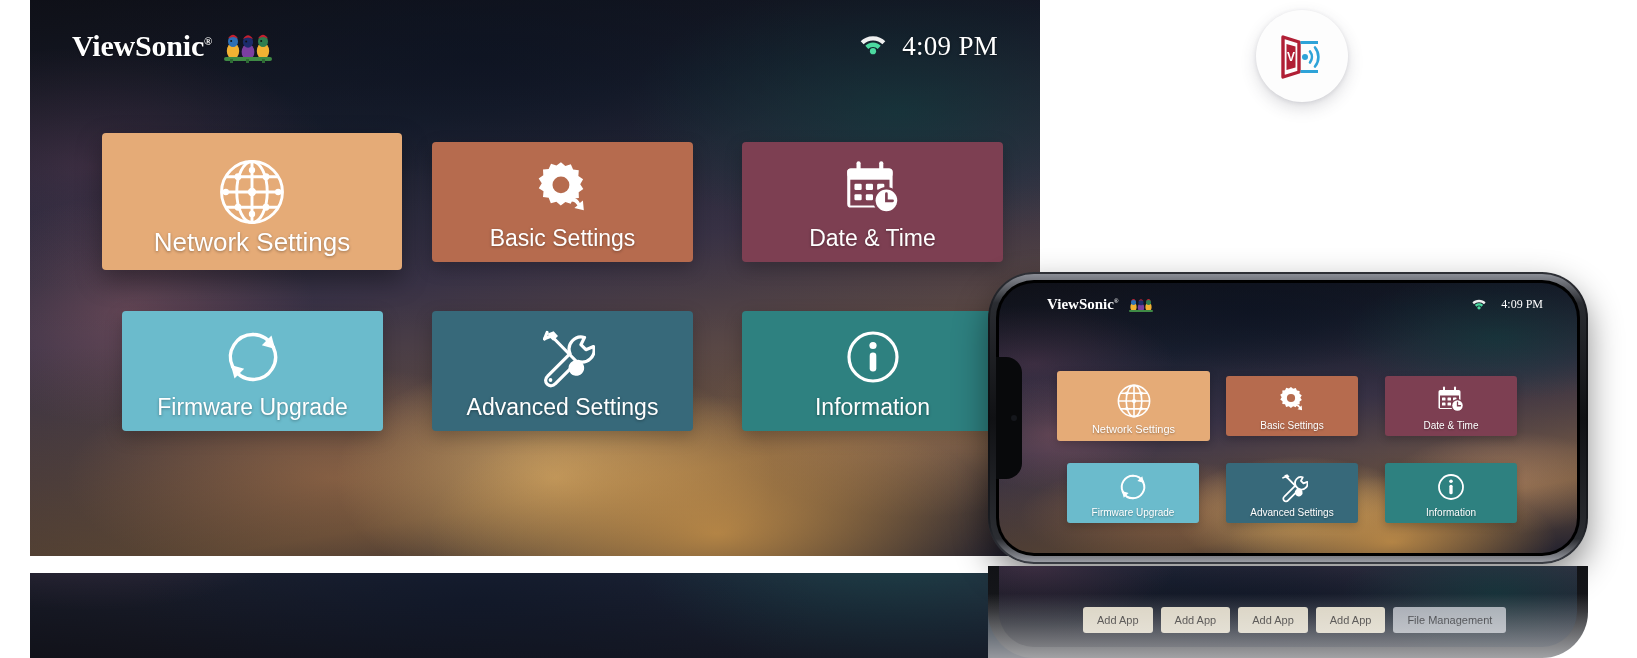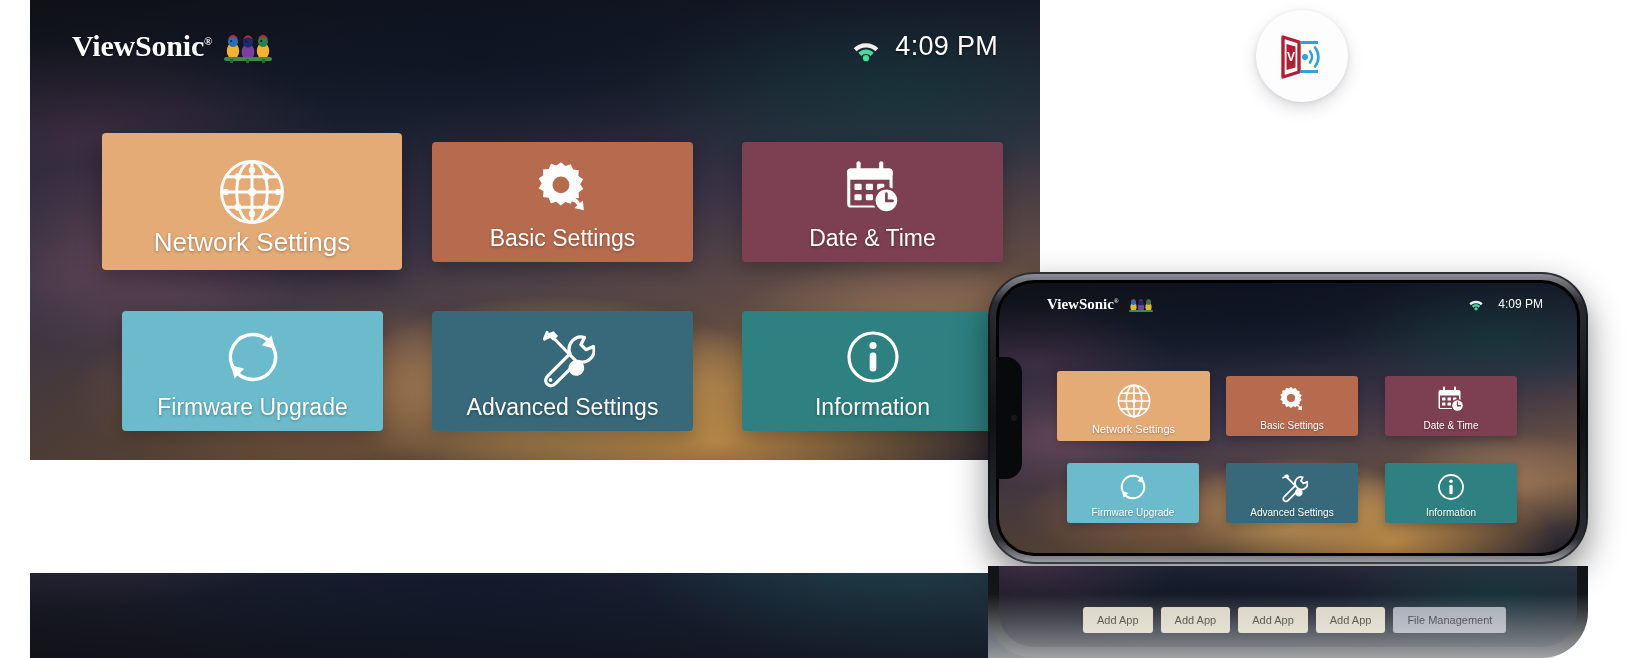--- a/index.html
+++ b/index.html
@@ -28,21 +28,21 @@
       linear-gradient(170deg, #15161f 0%, #1d2436 26%, #3a3347 48%, #5d4a45 66%, #7d5f43 80%, #2c2a3c 100%);
     filter: blur(0px);
   }
   .wallpaper.dim::after {
     content:""; position:absolute; inset:0;
     background: linear-gradient(180deg, rgba(6,8,14,0.42) 0%, rgba(6,8,14,0.06) 38%, rgba(6,8,14,0.0) 62%, rgba(6,8,14,0.30) 100%);
   }
 
   
   .tv-panel {
-    position: absolute; left: 30px; top: 0px; width: 1010px; height: 460px;
+    position: absolute; left: 30px; top: 0px; width: 1010px; height: 556px;
     overflow: hidden; background:#15161f;
   }
   .tv-reflection {
     position: absolute; left: 30px; top: 573px; width: 1010px; height: 85px;
     overflow: hidden; background:#15161f;
   }
   .tv-reflection .wallpaper {
     height: 566px; top: -481px;
     transform: scaleY(-1);
   }
@@ -58,21 +58,21 @@
     padding: 0 42px 0 42px;
   }
   .brand { display:flex; align-items:center; gap:10px; }
   .brand-word {
     color:#fff; font-family:"Liberation Serif", serif; font-weight:700;
     font-size:30px; letter-spacing:-0.2px; line-height:1;
     text-shadow: 0 1px 2px rgba(0,0,0,.5);
   }
   .brand-word sup { font-size:11px; vertical-align:super; }
   .birds { width:52px; height:34px; display:block; }
-  .status-right { display:flex; align-items:flex-end; gap:14px; }
+  .status-right { display:flex; align-items:flex-start; gap:14px;font-family:Liberation Serif, serif; }
   .wifi-ico { width:30px; height:24px; display:block; }
   .clock {
     color:#fff; font-size:27px; font-weight:400; letter-spacing:.3px;
     text-shadow: 0 1px 3px rgba(0,0,0,.55);
   }
 
   
   .grid {
     position:absolute; left:0; top:0; width:100%; height:100%;
   }

